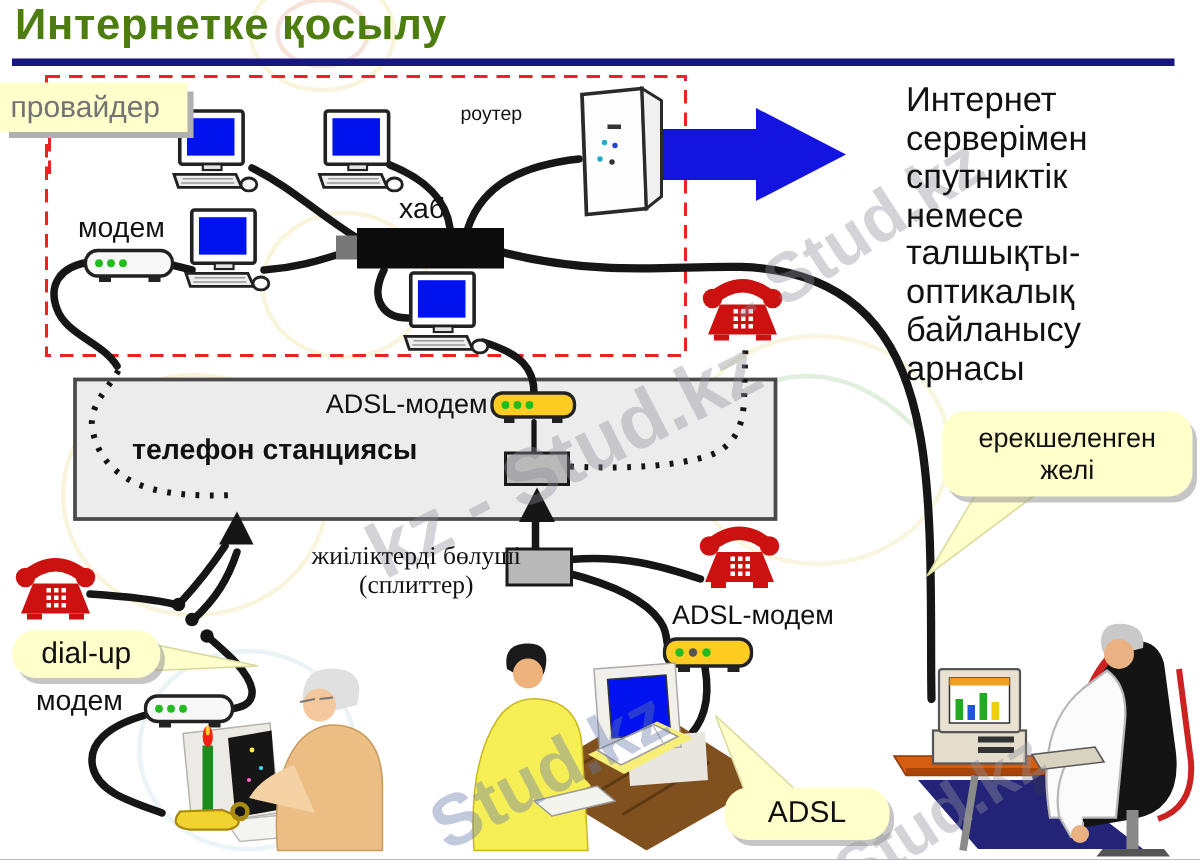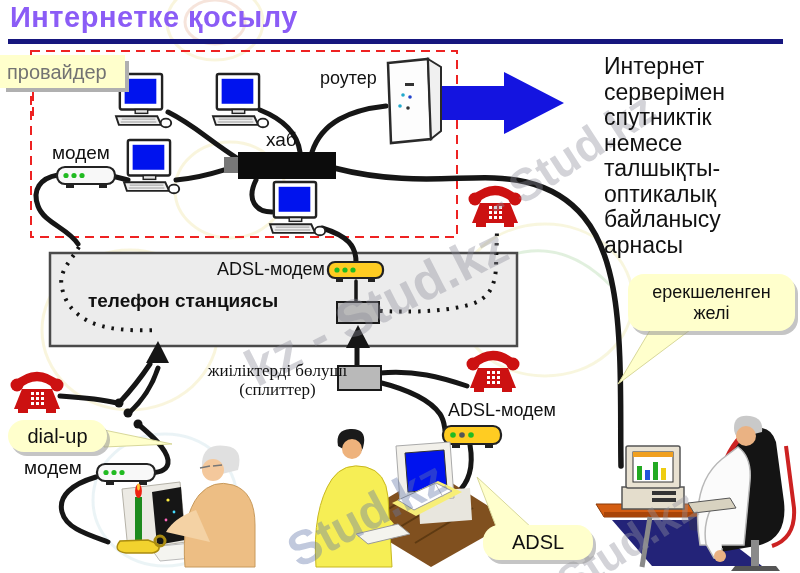--- a/index.html
+++ b/index.html
@@ -1,26 +1,26 @@
 <!DOCTYPE html>
 <html><head>
 <meta charset="utf-8">
 <style>
   html,body{margin:0;padding:0;background:#888;}
   #slide{position:relative;width:800px;height:573px;background:#ffffff;overflow:hidden;
          font-family:"Liberation Sans",sans-serif;}
   #art{position:absolute;left:0;top:0;z-index:1;}
   .lbl{position:absolute;z-index:4;color:#111;white-space:nowrap;line-height:1.1;}
-  .title{left:10px;top:2px;font-size:29px;font-weight:bold;letter-spacing:0.5px;color:#8b5cf6;}
+  .title{left:10px;top:2px;font-size:29px;font-weight:bold;letter-spacing:0.5px;color:#4d7c0f;}
   .rule{position:absolute;left:8px;top:39px;width:775px;height:5px;background:#16167e;z-index:2;}
   .provider{left:0;top:55px;width:118px;height:33px;background:#ffffcc;z-index:4;
             box-shadow:5px 5px 0 -1px #b0b0b0;color:#737373;font-size:20px;
             display:flex;align-items:center;padding-left:7px;}
   .note{left:604px;top:54px;width:170px;font-size:23px;line-height:25.5px;white-space:normal;}
-  .l-router{left:320px;top:69px;font-size:18px;}
+  .l-router{left:307px;top:69px;font-size:13px;}
   .l-hub{left:266px;top:130px;font-size:19px;}
   .l-lanmodem{left:52px;top:143px;font-size:19px;}
   .l-adsl-station{left:180px;top:260px;width:145px;text-align:right;font-size:18px;}
   .l-station{left:88px;top:291px;font-size:19px;font-weight:bold;}
   .l-splitter{left:200px;top:361px;width:155px;font-size:17px;line-height:19px;
               text-align:center;white-space:normal;font-family:Liberation Serif, serif;}
   .l-adsl-home{left:448px;top:401px;font-size:18px;}
   .l-dialmodem{left:24px;top:458px;font-size:19px;}
   .bubble{position:absolute;z-index:4;background:#ffffcc;border-radius:16px;
           box-shadow:3px 4px 0 rgba(150,150,150,.55);display:flex;align-items:center;

